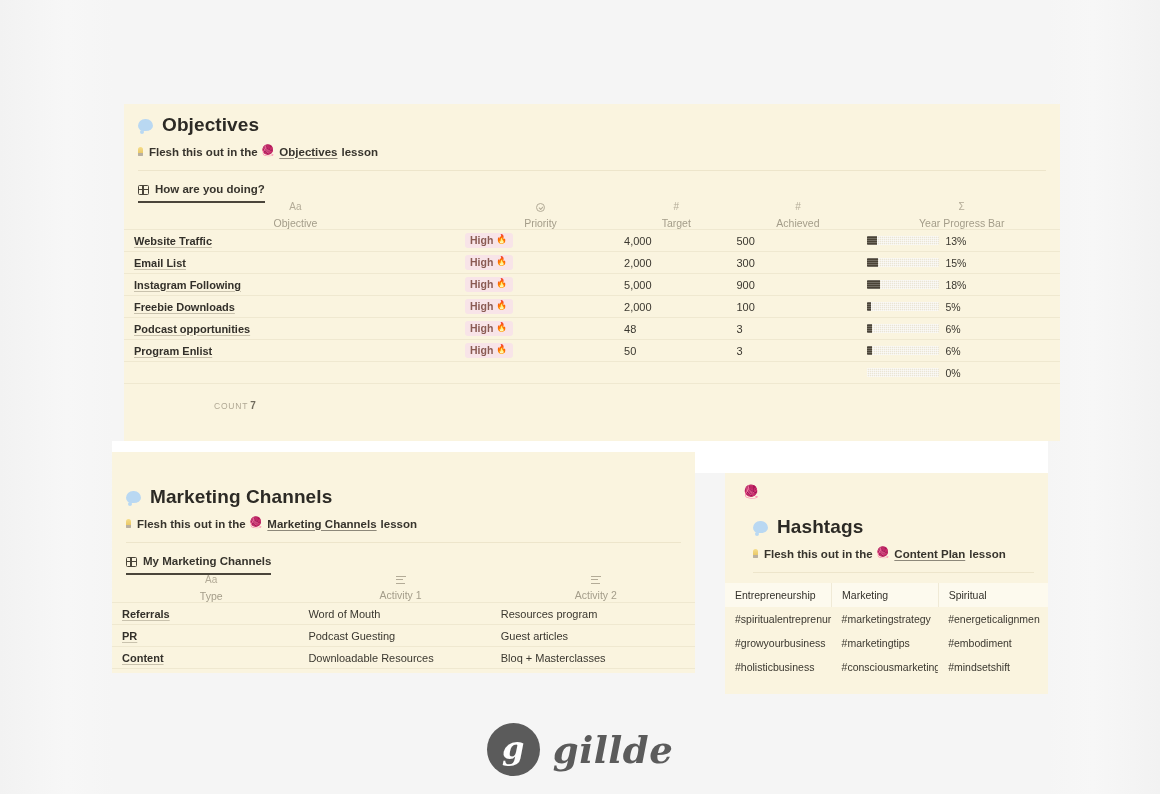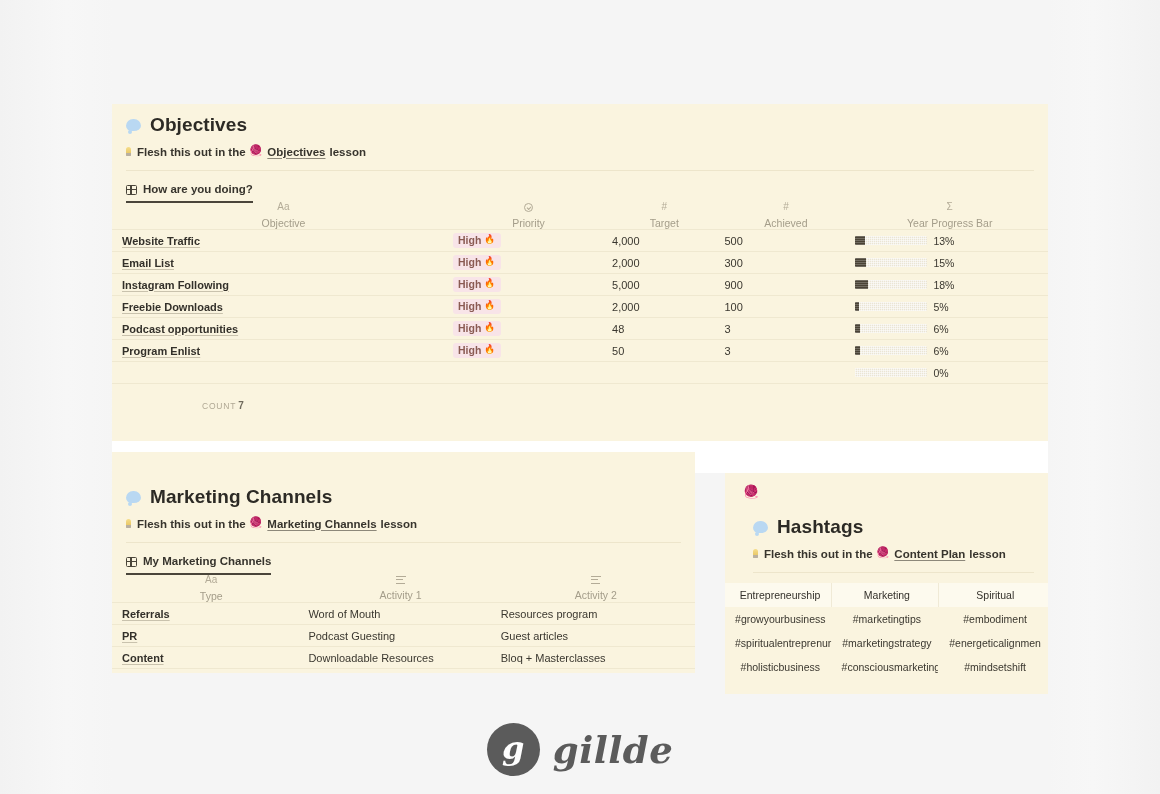--- a/index.html
+++ b/index.html
@@ -33,21 +33,21 @@
     height: 590px;
   }
 
   .panel {
     background: #faf4df;
     position: absolute;
   }
 
   
   #objectives-panel {
-    left: 0; top: 0;
+    left: 12px; top: 0;
     width: 936px;
     height: 337px;
   }
 
   .panel-head { padding: 10px 14px 0 14px; }
 
   .panel-title {
     display: flex;
     align-items: center;
     gap: 9px;
@@ -333,21 +333,21 @@
   #hashtags-panel .panel-head { padding: 18px 14px 0 28px; }
 
   table.ht-table {
     width: 100%;
     border-collapse: collapse;
     table-layout: fixed;
     margin-top: 10px;
   }
   table.ht-table th,
   table.ht-table td {
-    text-align: center;
+    text-align: left;
     font-size: 10.5px;
     height: 24px;
     padding: 0 6px 0 10px;
     vertical-align: middle;
     white-space: nowrap;
     overflow: hidden;
   }
   table.ht-table thead th {
     background: #fdfaee;
     color: #33302a;
@@ -679,28 +679,28 @@
     <table class="ht-table">
       <thead>
         <tr id="ht-head-row">
             <th style="width: 33%;">Entrepreneurship</th>
             <th style="width: 33%;">Marketing</th>
             <th style="width: 34%;">Spiritual</th>
           </tr>
       </thead>
       <tbody id="ht-body">
           <tr>
+            <td>#spiritualentreprenur</td>
+            <td>#marketingstrategy</td>
+            <td>#energeticalignmen</td>
+          </tr>
+          <tr>
             <td>#growyourbusiness</td>
             <td>#marketingtips</td>
             <td>#embodiment</td>
-          </tr>
-          <tr>
-            <td>#spiritualentreprenur</td>
-            <td>#marketingstrategy</td>
-            <td>#energeticalignmen</td>
           </tr>
           <tr>
             <td>#holisticbusiness</td>
             <td>#consciousmarketing</td>
             <td>#mindsetshift</td>
           </tr>
         </tbody>
     </table>
   </section>
 

